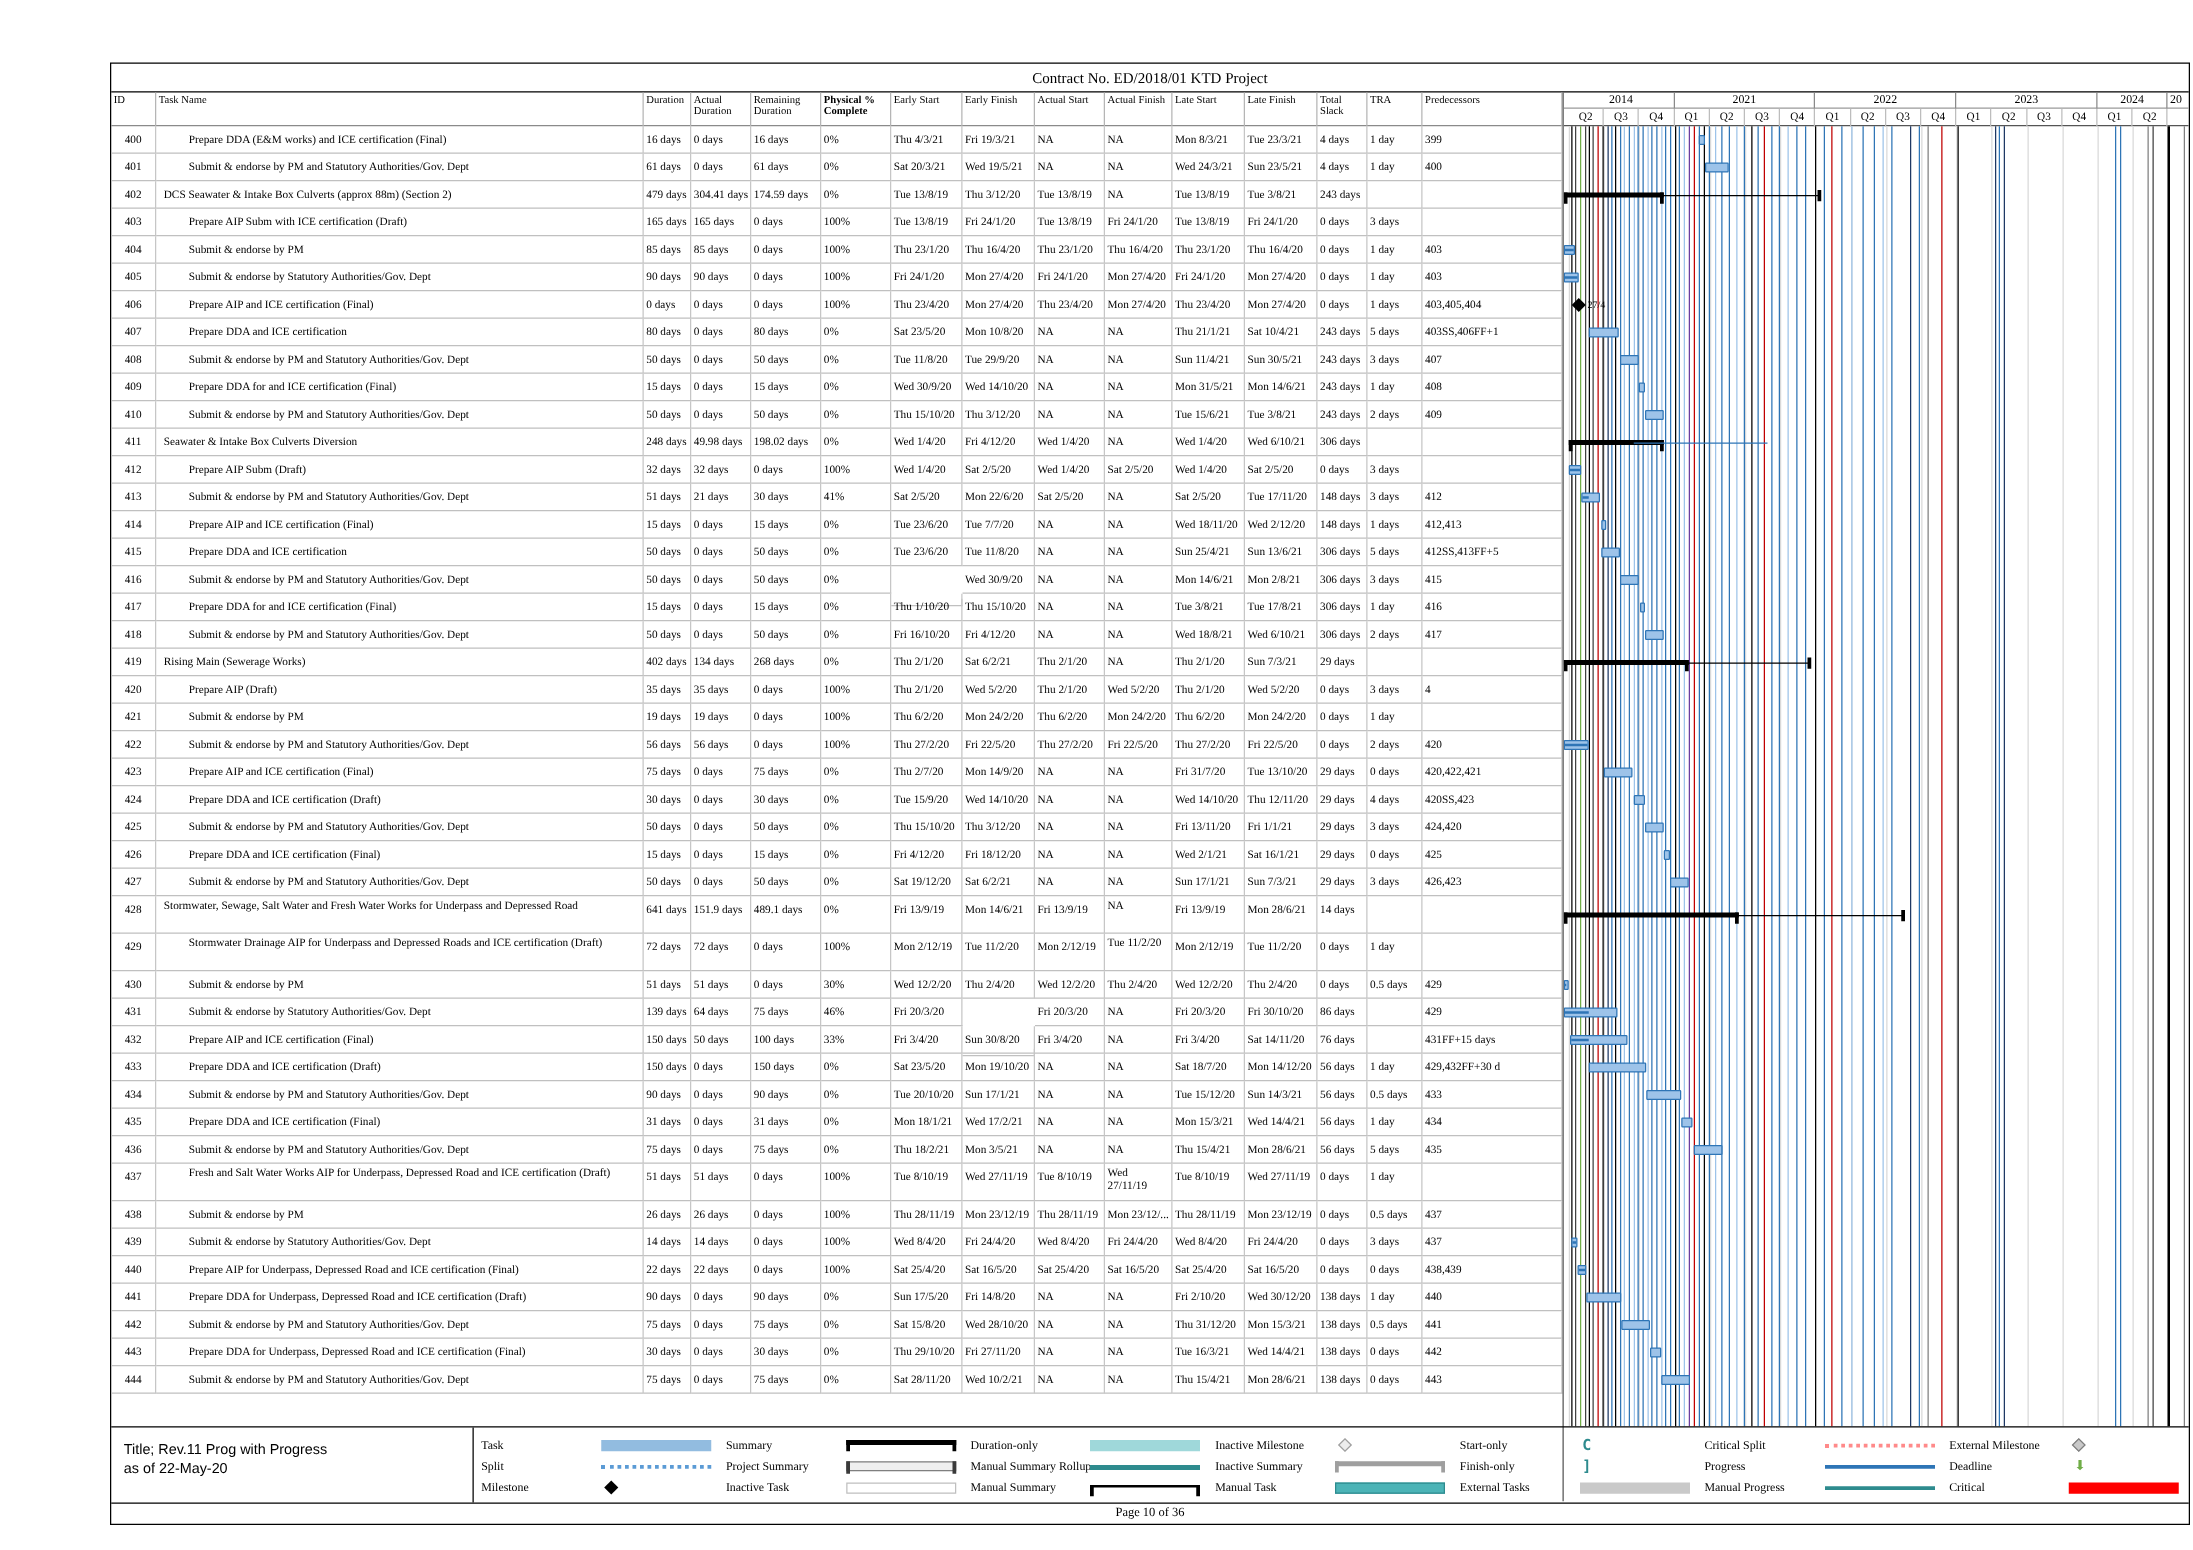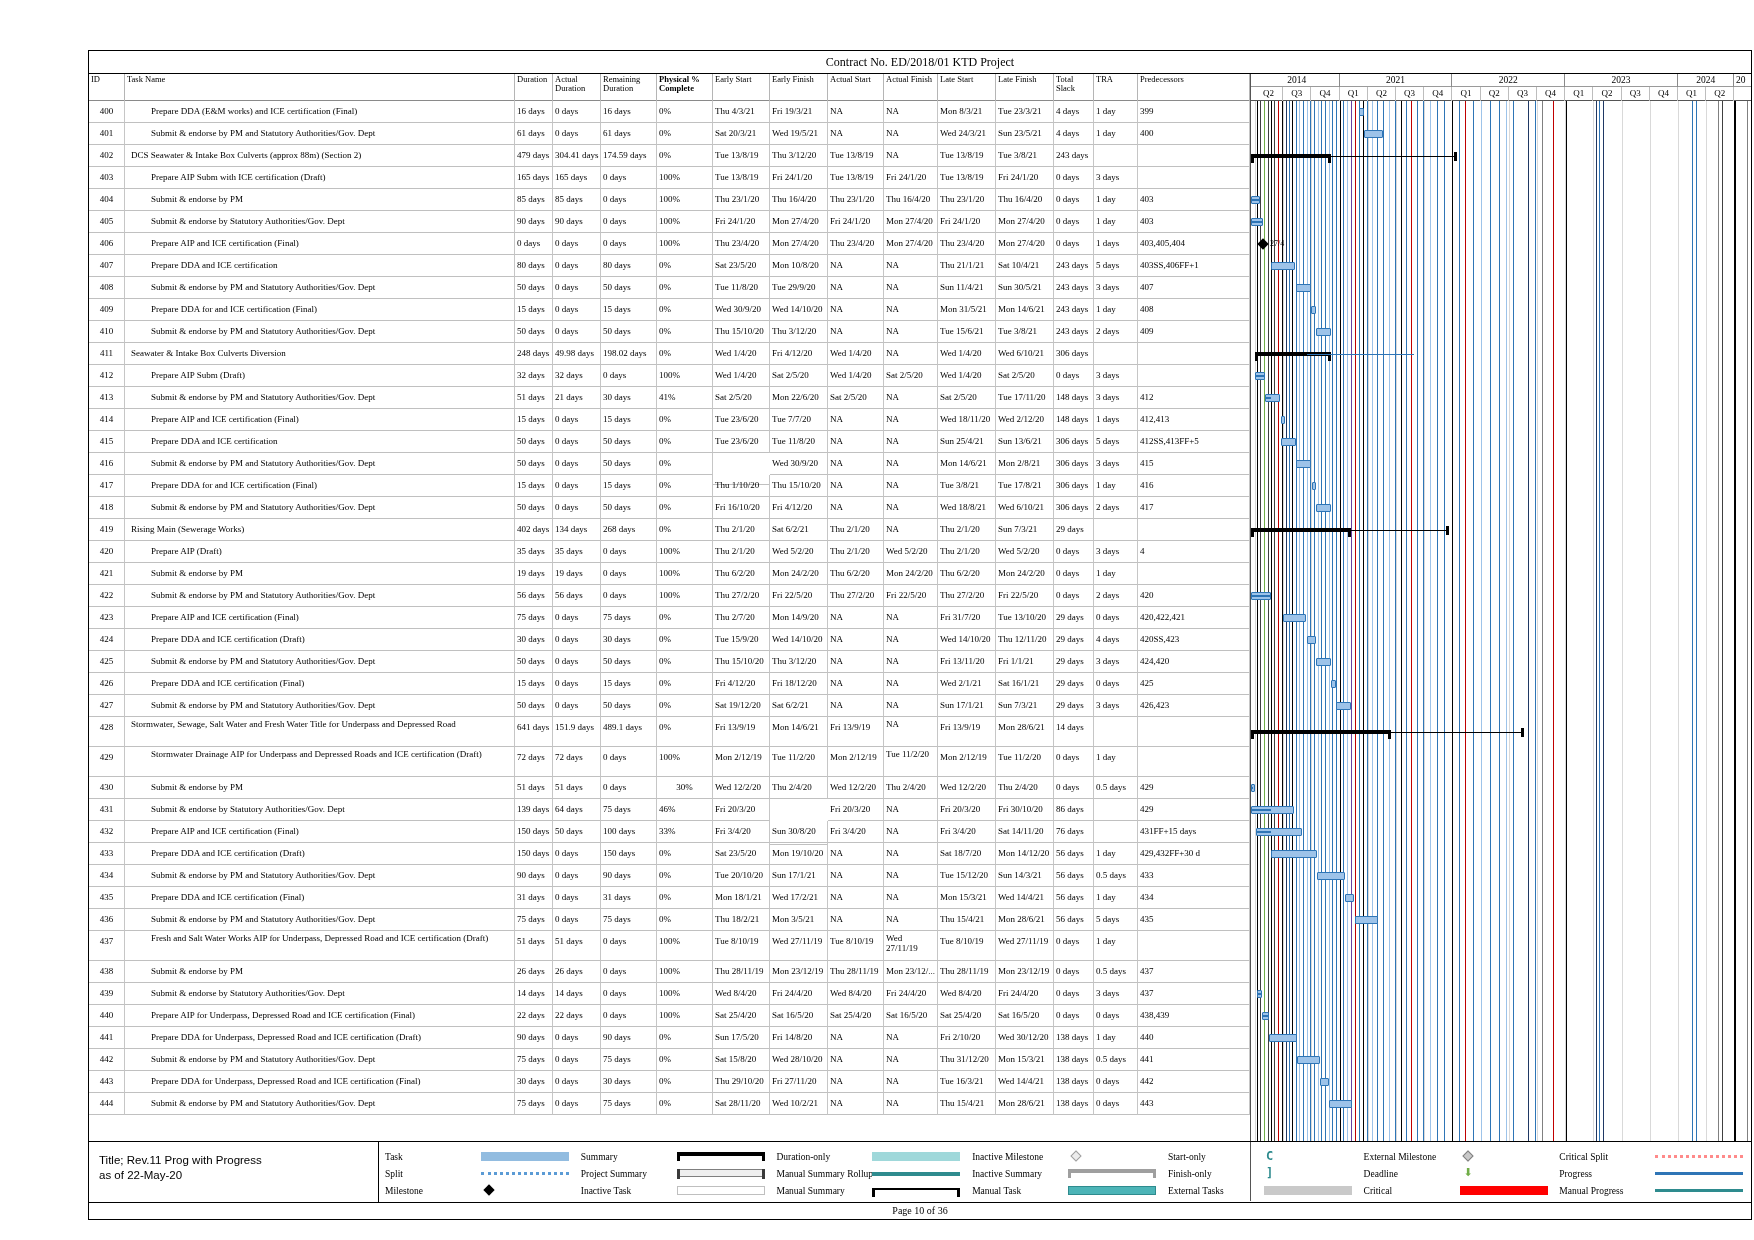--- a/index.html
+++ b/index.html
@@ -571,21 +571,21 @@
           <div class="tcell" style="left: 739px; width: 56px;">NA</div>
           <div class="tcell" style="left: 795px; width: 54px;">NA</div>
           <div class="tcell" style="left: 849px; width: 58px;">Sun 17/1/21</div>
           <div class="tcell" style="left: 907px; width: 58px;">Sun 7/3/21</div>
           <div class="tcell" style="left: 965px; width: 40px;">29 days</div>
           <div class="tcell" style="left: 1005px; width: 44px;">3 days</div>
           <div class="tcell" style="left: 1049px; width: 112px;">426,423</div>
         </div>
         <div class="trow" style="top: 616px; height: 30px; width: 1161px;">
           <div class="tcell center" style="left: 0px; width: 36px;">428</div>
-          <div class="tcell wrap" style="left: 36px; width: 390px; padding-left: 6px; padding-top: 2px;">Stormwater, Sewage, Salt Water and Fresh Water Title for Underpass and Depressed Road</div>
+          <div class="tcell wrap" style="left: 36px; width: 390px; padding-left: 6px; padding-top: 2px;">Stormwater, Sewage, Salt Water and Fresh Water Works for Underpass and Depressed Road</div>
           <div class="tcell" style="left: 426px; width: 38px;">641 days</div>
           <div class="tcell" style="left: 464px; width: 48px;">151.9 days</div>
           <div class="tcell" style="left: 512px; width: 56px;">489.1 days</div>
           <div class="tcell" style="left: 568px; width: 56px;">0%</div>
           <div class="tcell" style="left: 624px; width: 57px;">Fri 13/9/19</div>
           <div class="tcell" style="left: 681px; width: 58px;">Mon 14/6/21</div>
           <div class="tcell" style="left: 739px; width: 56px;">Fri 13/9/19</div>
           <div class="tcell wrap" style="left: 795px; width: 54px;">NA</div>
           <div class="tcell" style="left: 849px; width: 58px;">Fri 13/9/19</div>
           <div class="tcell" style="left: 907px; width: 58px;">Mon 28/6/21</div>
@@ -609,21 +609,21 @@
           <div class="tcell" style="left: 965px; width: 40px;">0 days</div>
           <div class="tcell" style="left: 1005px; width: 44px;">1 day</div>
           <div class="tcell" style="left: 1049px; width: 112px;"></div>
         </div>
         <div class="trow" style="top: 676px; height: 22px; width: 1161px;">
           <div class="tcell center" style="left: 0px; width: 36px;">430</div>
           <div class="tcell wrap" style="left: 36px; width: 390px; padding-left: 26px; padding-top: 5px;">Submit &amp; endorse by PM</div>
           <div class="tcell" style="left: 426px; width: 38px;">51 days</div>
           <div class="tcell" style="left: 464px; width: 48px;">51 days</div>
           <div class="tcell" style="left: 512px; width: 56px;">0 days</div>
-          <div class="tcell" style="left: 568px; width: 56px; text-align: center;">30%</div>
+          <div class="tcell" style="left: 568px; width: 56px;">30%</div>
           <div class="tcell" style="left: 624px; width: 57px;">Wed 12/2/20</div>
           <div class="tcell" style="left: 681px; width: 58px;">Thu 2/4/20</div>
           <div class="tcell" style="left: 739px; width: 56px;">Wed 12/2/20</div>
           <div class="tcell" style="left: 795px; width: 54px;">Thu 2/4/20</div>
           <div class="tcell" style="left: 849px; width: 58px;">Wed 12/2/20</div>
           <div class="tcell" style="left: 907px; width: 58px;">Thu 2/4/20</div>
           <div class="tcell" style="left: 965px; width: 40px;">0 days</div>
           <div class="tcell" style="left: 1005px; width: 44px;">0.5 days</div>
           <div class="tcell" style="left: 1049px; width: 112px;">429</div>
         </div>
@@ -1150,55 +1150,55 @@
             </div>
             <div class="litem">
               <div class="llabel">External Tasks</div>
               <div class="lsw">
                 <div class="sw-bar sw-external-tasks"></div>
               </div>
             </div>
           </div>
           <div class="lcol">
             <div class="litem">
+              <div class="llabel">Critical Split</div>
+              <div class="lsw">
+                <div class="sw-bar sw-critical-split"></div>
+              </div>
+            </div>
+            <div class="litem">
+              <div class="llabel">Progress</div>
+              <div class="lsw">
+                <div class="sw-line sw-progress"></div>
+              </div>
+            </div>
+            <div class="litem">
+              <div class="llabel">Manual Progress</div>
+              <div class="lsw">
+                <div class="sw-line sw-manual-progress"></div>
+              </div>
+            </div>
+          </div>
+          <div class="lcol">
+            <div class="litem">
               <div class="llabel">External Milestone</div>
               <div class="lsw">
                 <div class="sw-diamond sw-external-ms"></div>
               </div>
             </div>
             <div class="litem">
               <div class="llabel">Deadline</div>
               <div class="lsw">
                 <div class="sw-deadline">⬇</div>
               </div>
             </div>
             <div class="litem">
               <div class="llabel">Critical</div>
               <div class="lsw">
                 <div class="sw-bar sw-critical"></div>
-              </div>
-            </div>
-          </div>
-          <div class="lcol">
-            <div class="litem">
-              <div class="llabel">Critical Split</div>
-              <div class="lsw">
-                <div class="sw-bar sw-critical-split"></div>
-              </div>
-            </div>
-            <div class="litem">
-              <div class="llabel">Progress</div>
-              <div class="lsw">
-                <div class="sw-line sw-progress"></div>
-              </div>
-            </div>
-            <div class="litem">
-              <div class="llabel">Manual Progress</div>
-              <div class="lsw">
-                <div class="sw-line sw-manual-progress"></div>
               </div>
             </div>
           </div>
         </div>
     </div>
     <div id="pagefoot">Page 10 of 36</div>
   </div>
 </div>
 
 </body></html>

